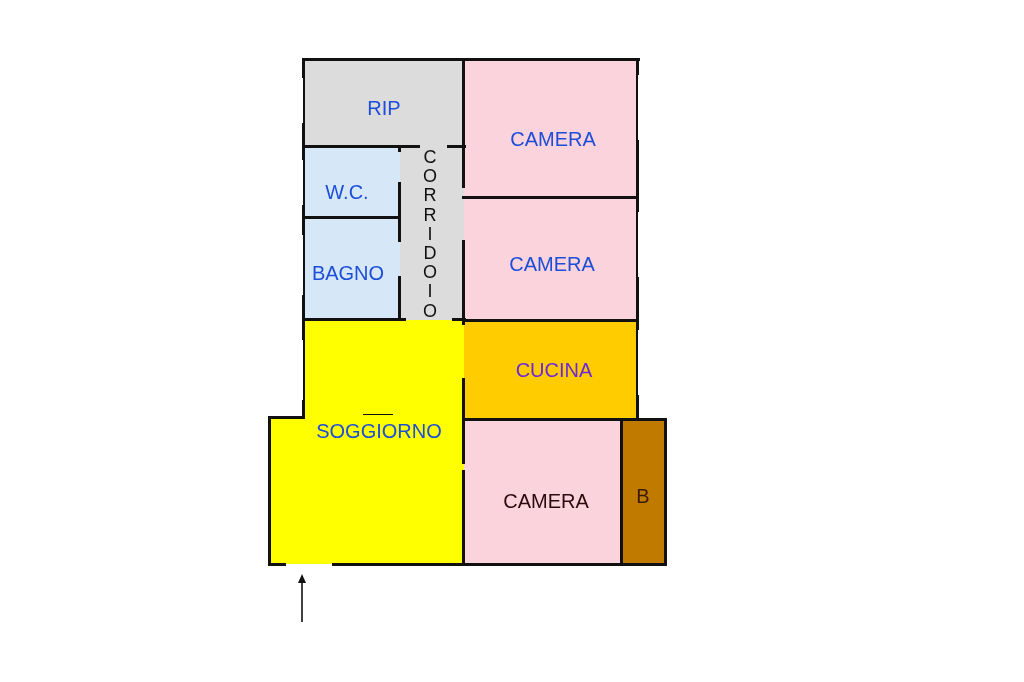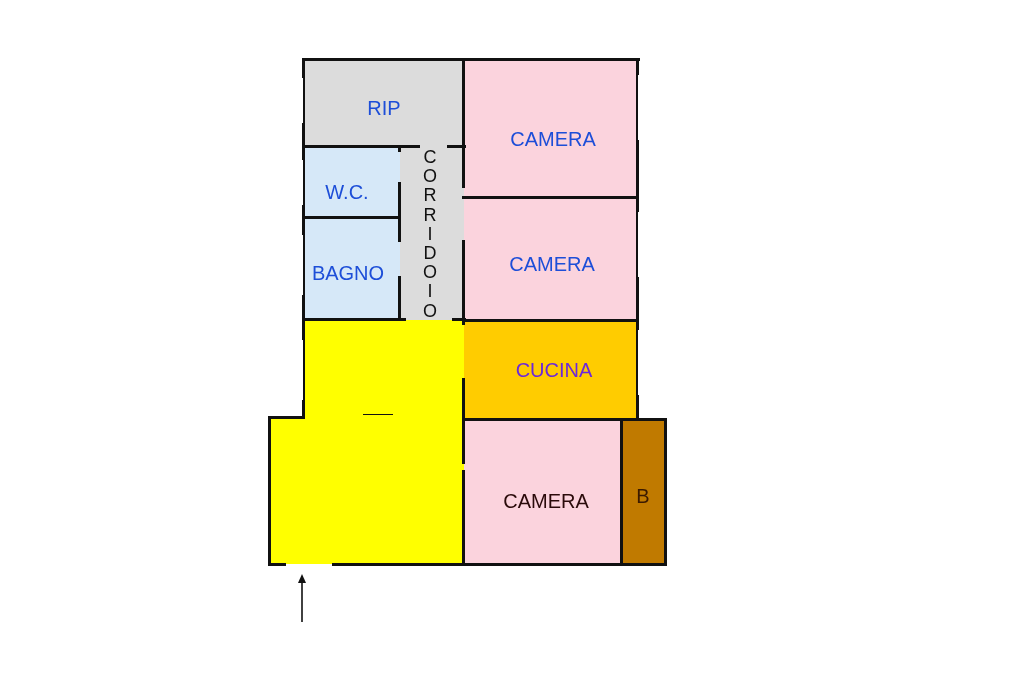--- a/index.html
+++ b/index.html
@@ -88,20 +88,21 @@
     <span>R</span>
     <span>I</span>
     <span>D</span>
     <span>O</span>
     <span>I</span>
     <span>O</span>
   </div>
   <div class="label" style="left:553px;top:139px;">CAMERA</div>
   <div class="label" style="left:552px;top:264px;">CAMERA</div>
   <div class="label" style="left:526px;top:370px;color:#6d28d9;margin-left:28px;">CUCINA</div>
+  <div class="label" style="left:379px;top:431px;">SOGGIORNO</div>
   <div class="label" style="left:546px;top:501px;color:#2a0a0a;">CAMERA</div>
   <div class="label" style="left:643px;top:496px;color:#3a1a00;">B</div>
 
   <div style="position:absolute;left:292px;top:574px;width:20px;height:50px;">
     <svg width="20" height="50" viewBox="0 0 20 50">
       <line x1="10" y1="6" x2="10" y2="48" stroke="#111" stroke-width="1.6"></line>
       <polygon points="10,0 6,9 14,9" fill="#111"></polygon>
     </svg>
   </div>
 </div>

